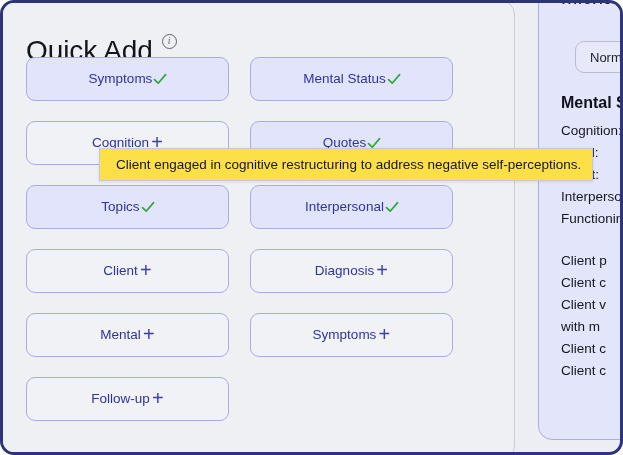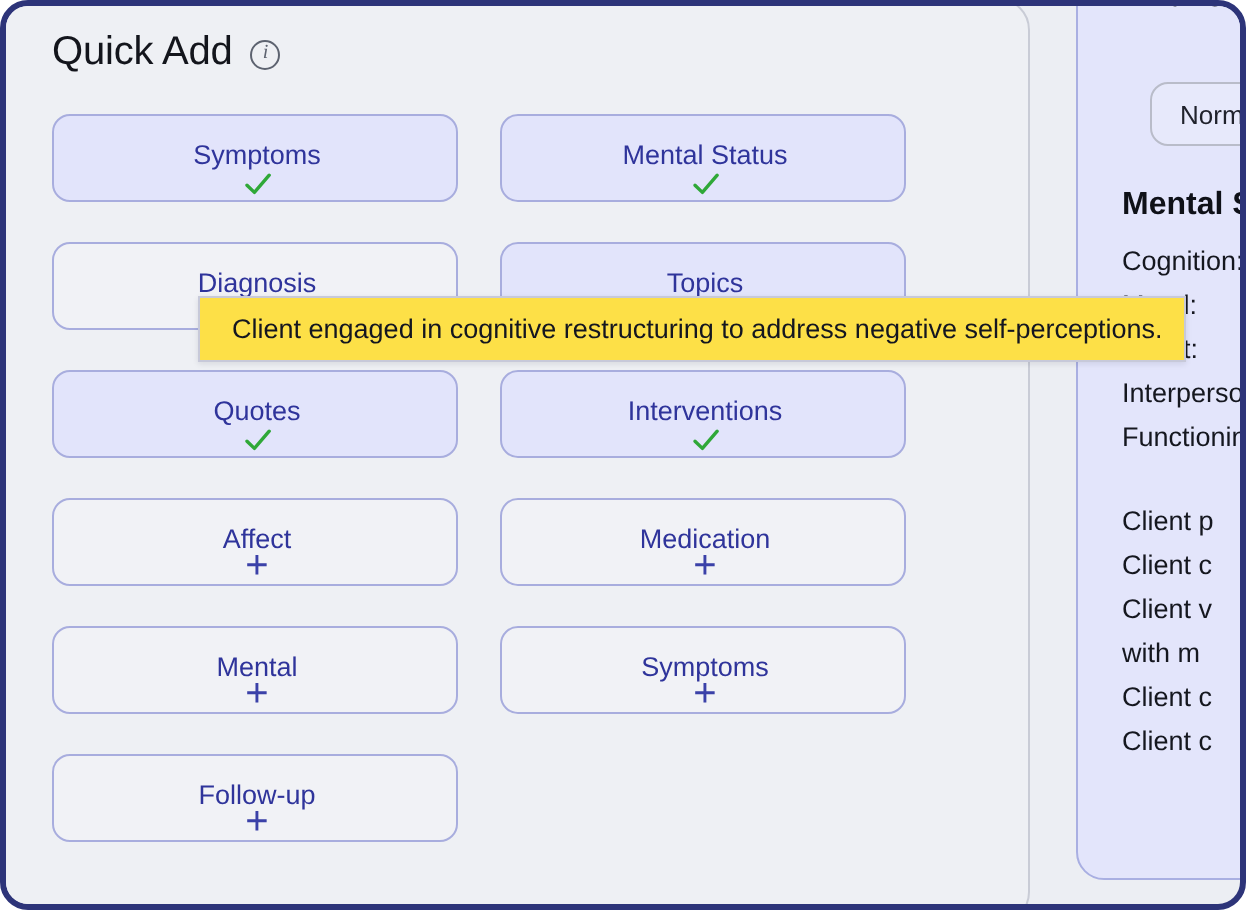--- a/index.html
+++ b/index.html
@@ -44,25 +44,26 @@
   #quick-add-header {
     position: absolute;
     left: 26px;
     top: 16px;
     display: flex;
     align-items: center;
     gap: 9px;
   }
 
   #quick-add-title {
-    font-size: 20px;
+    font-size: 28px;
     font-weight: 400;
     color: #13151c;
     letter-spacing: -0.1px;
     line-height: 1;
+    margin-top: 21px;
   }
 
   .info-icon {
     width: 15px;
     height: 15px;
     border: 1.4px solid #5d6370;
     border-radius: 50%;
     display: inline-flex;
     align-items: center;
     justify-content: center;
@@ -90,28 +91,27 @@
     column-gap: 21px;
     row-gap: 20px;
   }
 
   .qa-button {
     height: 44px;
     border-radius: 9px;
     border: 1px solid #a8adde;
     display: flex;
     align-items: center;
-    justify-content: flex-end;
+    justify-content: center;
     padding: 0 15px 0 17px;
     font-size: 13.5px;
     color: #2f349b;
     background: #f1f2f6;
     cursor: pointer;
     user-select: none;
-    flex-direction: column;
   }
 
   .qa-button.selected {
     background: #e2e4fb;
   }
 
   .qa-label { line-height: 1; }
 
   .qa-icon {
     display: inline-flex;
@@ -241,53 +241,53 @@
         </div>
         <div class="qa-button selected">
           <span class="qa-label">Mental Status</span>
           <span class="qa-icon check">
             <svg width="16" height="16" viewBox="0 0 16 16">
               <path d="M2.5 8.6 L6.2 12.2 L13.6 3.6" fill="none" stroke="#2fa838" stroke-width="1.7" stroke-linecap="round" stroke-linejoin="round"></path>
             </svg>
           </span>
         </div>
         <div class="qa-button">
+          <span class="qa-label">Cognition</span>
+          <span class="qa-icon plus">+</span>
+        </div>
+        <div class="qa-button selected">
+          <span class="qa-label">Quotes</span>
+          <span class="qa-icon check">
+            <svg width="16" height="16" viewBox="0 0 16 16">
+              <path d="M2.5 8.6 L6.2 12.2 L13.6 3.6" fill="none" stroke="#2fa838" stroke-width="1.7" stroke-linecap="round" stroke-linejoin="round"></path>
+            </svg>
+          </span>
+        </div>
+        <div class="qa-button selected">
+          <span class="qa-label">Topics</span>
+          <span class="qa-icon check">
+            <svg width="16" height="16" viewBox="0 0 16 16">
+              <path d="M2.5 8.6 L6.2 12.2 L13.6 3.6" fill="none" stroke="#2fa838" stroke-width="1.7" stroke-linecap="round" stroke-linejoin="round"></path>
+            </svg>
+          </span>
+        </div>
+        <div class="qa-button selected">
+          <span class="qa-label">Interpersonal</span>
+          <span class="qa-icon check">
+            <svg width="16" height="16" viewBox="0 0 16 16">
+              <path d="M2.5 8.6 L6.2 12.2 L13.6 3.6" fill="none" stroke="#2fa838" stroke-width="1.7" stroke-linecap="round" stroke-linejoin="round"></path>
+            </svg>
+          </span>
+        </div>
+        <div class="qa-button">
+          <span class="qa-label">Client</span>
+          <span class="qa-icon plus">+</span>
+        </div>
+        <div class="qa-button">
           <span class="qa-label">Diagnosis</span>
-          <span class="qa-icon plus">+</span>
-        </div>
-        <div class="qa-button selected">
-          <span class="qa-label">Topics</span>
-          <span class="qa-icon check">
-            <svg width="16" height="16" viewBox="0 0 16 16">
-              <path d="M2.5 8.6 L6.2 12.2 L13.6 3.6" fill="none" stroke="#2fa838" stroke-width="1.7" stroke-linecap="round" stroke-linejoin="round"></path>
-            </svg>
-          </span>
-        </div>
-        <div class="qa-button selected">
-          <span class="qa-label">Quotes</span>
-          <span class="qa-icon check">
-            <svg width="16" height="16" viewBox="0 0 16 16">
-              <path d="M2.5 8.6 L6.2 12.2 L13.6 3.6" fill="none" stroke="#2fa838" stroke-width="1.7" stroke-linecap="round" stroke-linejoin="round"></path>
-            </svg>
-          </span>
-        </div>
-        <div class="qa-button selected">
-          <span class="qa-label">Interventions</span>
-          <span class="qa-icon check">
-            <svg width="16" height="16" viewBox="0 0 16 16">
-              <path d="M2.5 8.6 L6.2 12.2 L13.6 3.6" fill="none" stroke="#2fa838" stroke-width="1.7" stroke-linecap="round" stroke-linejoin="round"></path>
-            </svg>
-          </span>
-        </div>
-        <div class="qa-button">
-          <span class="qa-label">Affect</span>
-          <span class="qa-icon plus">+</span>
-        </div>
-        <div class="qa-button">
-          <span class="qa-label">Medication</span>
           <span class="qa-icon plus">+</span>
         </div>
         <div class="qa-button">
           <span class="qa-label">Mental</span>
           <span class="qa-icon plus">+</span>
         </div>
         <div class="qa-button">
           <span class="qa-label">Symptoms</span>
           <span class="qa-icon plus">+</span>
         </div>

